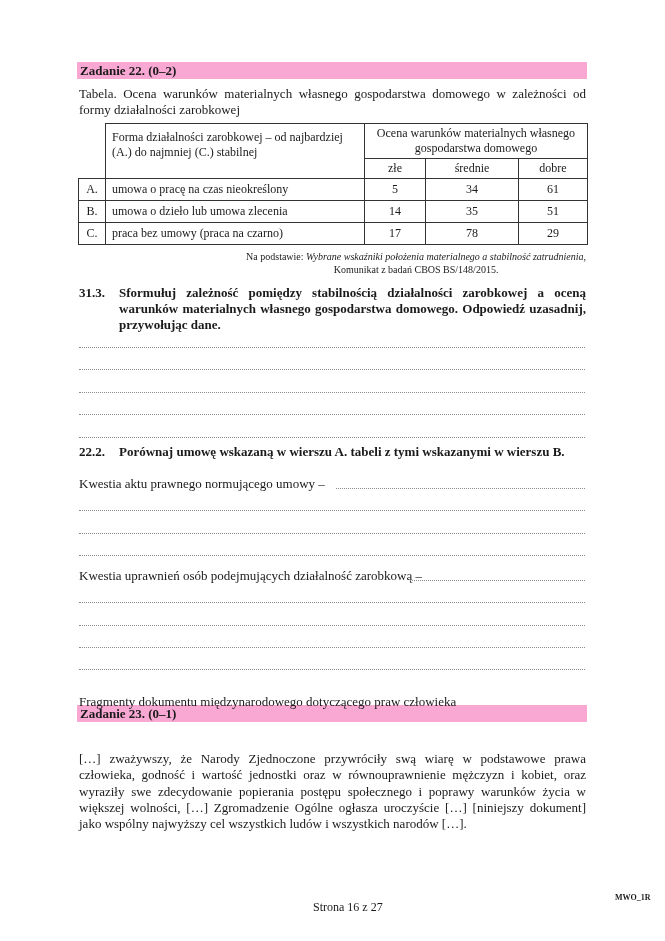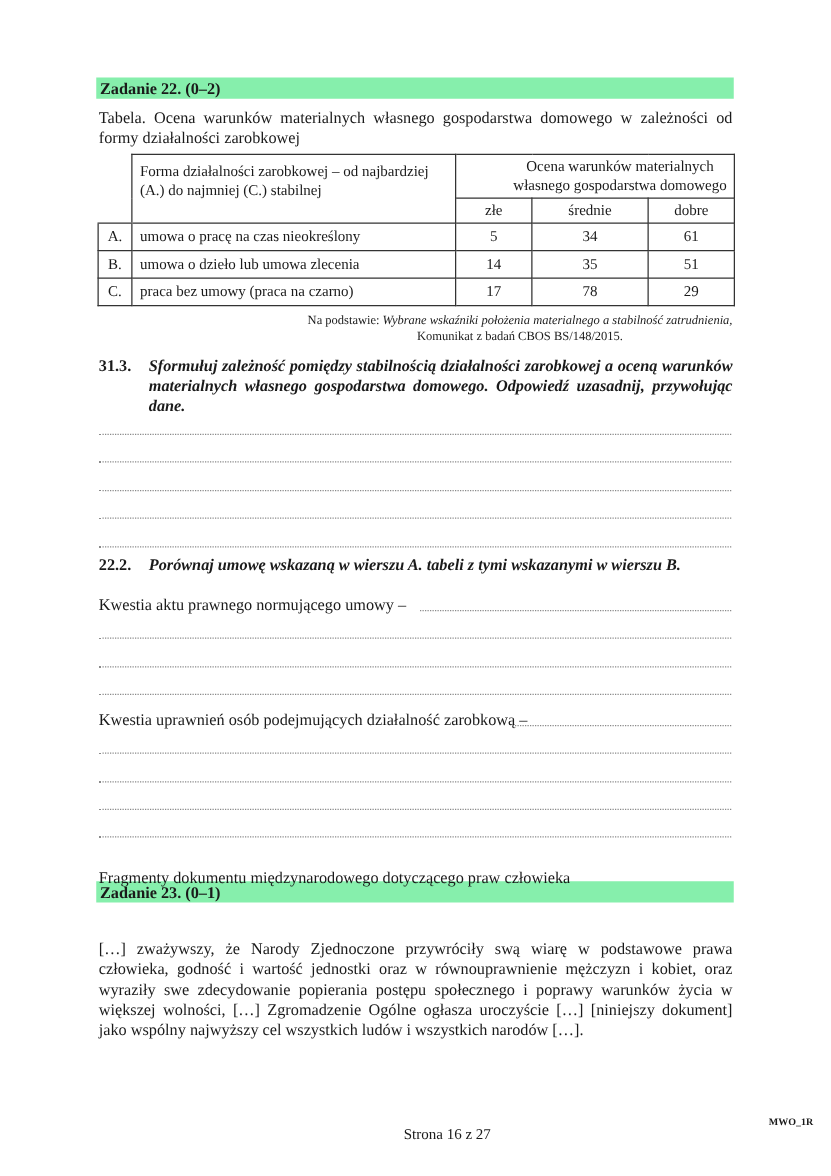--- a/index.html
+++ b/index.html
@@ -2,21 +2,21 @@
 <html><head>
 <meta charset="utf-8">
 <style>
   html, body { margin: 0; padding: 0; }
   body {
     width: 665px; height: 941px; background: #ffffff; position: relative; overflow: hidden;
     font-family: "Liberation Serif", serif; color: #1a1a1a;
   }
   .task-header {
     position: absolute; left: 77px; width: 510px; height: 17px;
-    background: #86efac; font-weight: bold; font-size: 13px; line-height: 17px;
+    background: #f9a8d4; font-weight: bold; font-size: 13px; line-height: 17px;
     padding-left: 3px; box-sizing: border-box;
   }
   .para { position: absolute; font-size: 13px; line-height: 16px; text-align: justify; }
   .dots {
     position: absolute; left: 79px; width: 506px; height: 1px;
     border-bottom: 1px dotted #8a8a8a;
   }
   table.data {
     position: absolute; left: 78px; top: 123px; width: 510px;
     border-collapse: collapse; font-size: 12px;
@@ -24,36 +24,36 @@
   table.data td, table.data th {
     border: 1px solid #333; padding: 0 6px; font-weight: normal; height: 21px; line-height: 15px;
   }
   table.data .hdr-left { text-align: left; vertical-align: top; padding-top: 6px; }
   table.data .hdr-right { text-align: center; padding: 2px 4px; }
   table.data td.num { text-align: center; }
   table.data td.letter { text-align: center; width: 14px; }
   .source { position: absolute; right: 79px; text-align: right; font-size: 10px; line-height: 13px; }
   .subq { position: absolute; left: 79px; width: 507px; font-size: 13px; line-height: 16px; font-weight: bold; }
   .subq .num { position: absolute; left: 0; }
-  .subq .txt { margin-left: 40px; display: block; text-align: justify; font-style: italic; }
+  .subq .txt { margin-left: 40px; display: block; text-align: justify; }
   .footer { position: absolute; font-size: 12px; margin-left: 30px; }
 </style>
 </head>
 <body>
 
 <div class="task-header" style="top:62px;">Zadanie 22. (0–2)</div>
 
 <div class="para" style="left:79px; top:86px; width:507px;">Tabela. Ocena warunków materialnych własnego gospodarstwa domowego w zależności od formy działalności zarobkowej</div>
 
 <table class="data">
   <tbody>
       <tr>
     <td style="border:none; border-bottom:1px solid #333; width:14px;" rowspan="2"></td>
     <th class="hdr-left" rowspan="2" style="width:246px;">Forma działalności zarobkowej – od najbardziej (A.) do najmniej (C.) stabilnej</th>
-    <th class="hdr-right" colspan="3" style="height:30px;padding-left:44px;">Ocena warunków materialnych własnego gospodarstwa domowego</th>
+    <th class="hdr-right" colspan="3" style="height:30px;">Ocena warunków materialnych własnego gospodarstwa domowego</th>
   </tr>
   <tr>
     <th class="hdr-right" style="width:52px; height:15px;">złe</th>
     <th class="hdr-right" style="width:84px; height:15px;">średnie</th>
     <th class="hdr-right" style="height:15px;font-family:Liberation Serif, serif;">dobre</th>
   </tr>
   <tr>
     <td class="letter">A.</td>
     <td>umowa o pracę na czas nieokreślony</td>
     <td class="num">5</td>
@@ -110,14 +110,14 @@
 <div class="dots" style="top:624px;"></div>
 <div class="dots" style="top:646px;"></div>
 <div class="dots" style="top:668px;"></div>
 
 <div class="task-header" style="top:705px;">Zadanie 23. (0–1)</div>
 
 <div class="para" style="left:79px; top:694px;">Fragmenty dokumentu międzynarodowego dotyczącego praw człowieka</div>
 
 <div class="para" style="left:79px; top:751px; width:507px; line-height:16.3px;">[…] zważywszy, że Narody Zjednoczone przywróciły swą wiarę w podstawowe prawa człowieka, godność i wartość jednostki oraz w równouprawnienie mężczyzn i kobiet, oraz wyraziły swe zdecydowanie popierania postępu społecznego i poprawy warunków życia w większej wolności, […] Zgromadzenie Ogólne ogłasza uroczyście […] [niniejszy dokument] jako wspólny najwyższy cel wszystkich ludów i wszystkich narodów […].</div>
 
-<div class="footer" style="left:293px; top:900px;">Strona 16 z 27</div>
+<div class="footer" style="left:283px; top:900px;">Strona 16 z 27</div>
 <div class="footer" style="left:585px; top:893px; font-size:8px; font-weight:bold;">MWO_1R</div>
 
 </body></html>

